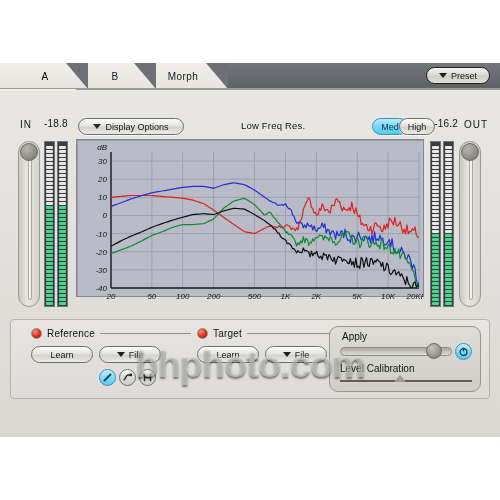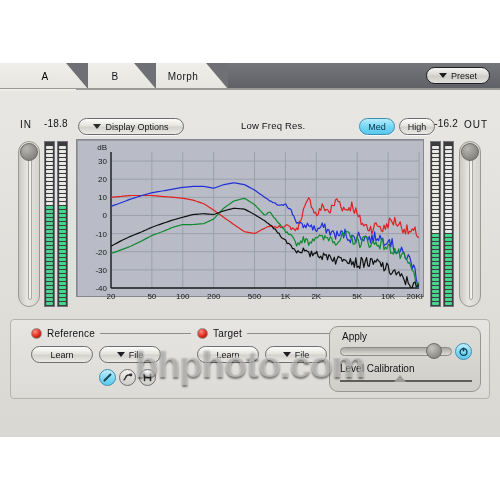--- a/index.html
+++ b/index.html
@@ -77,32 +77,33 @@
     display:flex; align-items:center; justify-content:center; gap:4px;
     font-size:9px; color:#15161a; height:17px;
     box-shadow: 0 1px 0 rgba(255,255,255,.7);
   }
   .pill .caret { border-top-color:#2a2b2f; }
   .display-options { position:absolute; left:78px; top:3px; width:106px; }
 
   .lfr-label { position:absolute; left:241px; top:5px; font-size:9.5px; color:#111317; letter-spacing:.2px;}
   .seg { position:absolute; top:3px; width:36px; }
   .seg-low { left: 327px; margin-top: 44px; }
-  .seg-med { left: 359px; }
+  .seg-med { left: 372px; }
   .seg-high { left: 399px; }
   .seg.on {
     background: linear-gradient(180deg,#b6ebfb 0%,#79d7f5 50%,#56c9ef 100%);
     border-color:#3f8fae; color:#083648;
   }
 
   
   .graph-frame {
     position: absolute; left: 76px; top: 76px; width: 348px; height: 158px;
     background: #b9bcc6; border: 1px solid #86888f;
     box-shadow: inset 1px 1px 0 rgba(0,0,0,.18);
+    font-style: italic;
   }
   .graph-inner { position:absolute; inset:0; }
   svg.plot { position:absolute; left:0; top:0; }
 
   
   .meterblock { position: absolute; top: 76px; height: 170px; width: 52px; }
   .meter-in { left: 18px; }
   .meter-out { right: 18px; }
   .fader {
     position:absolute; top:2px; width:22px; height:166px;

